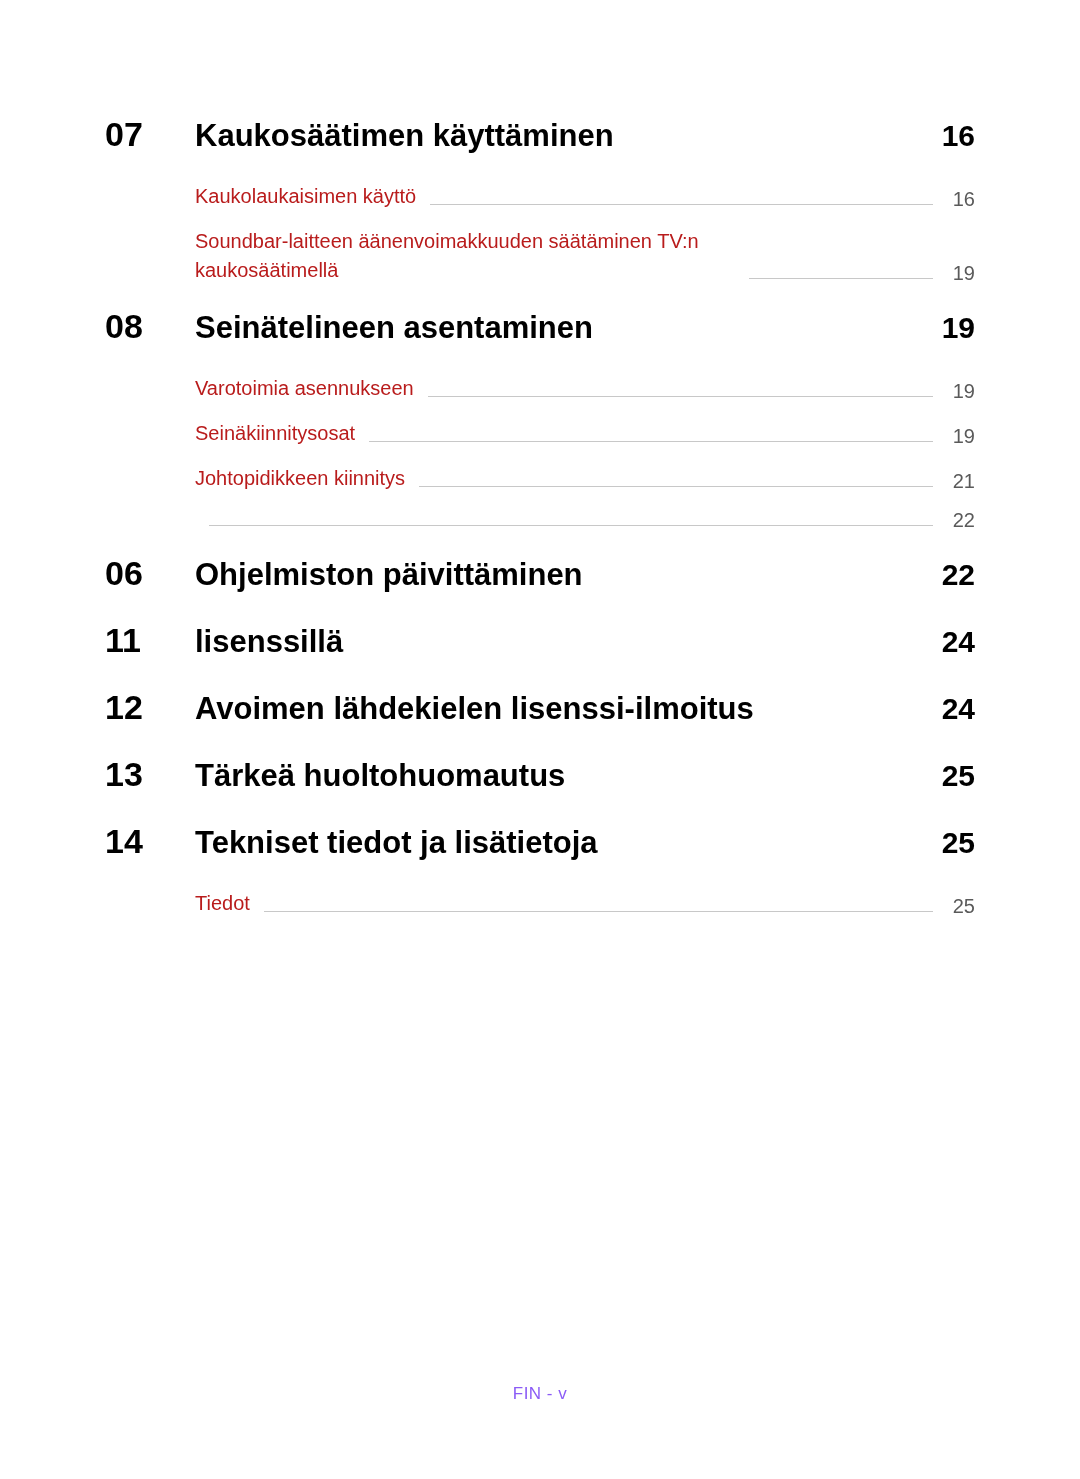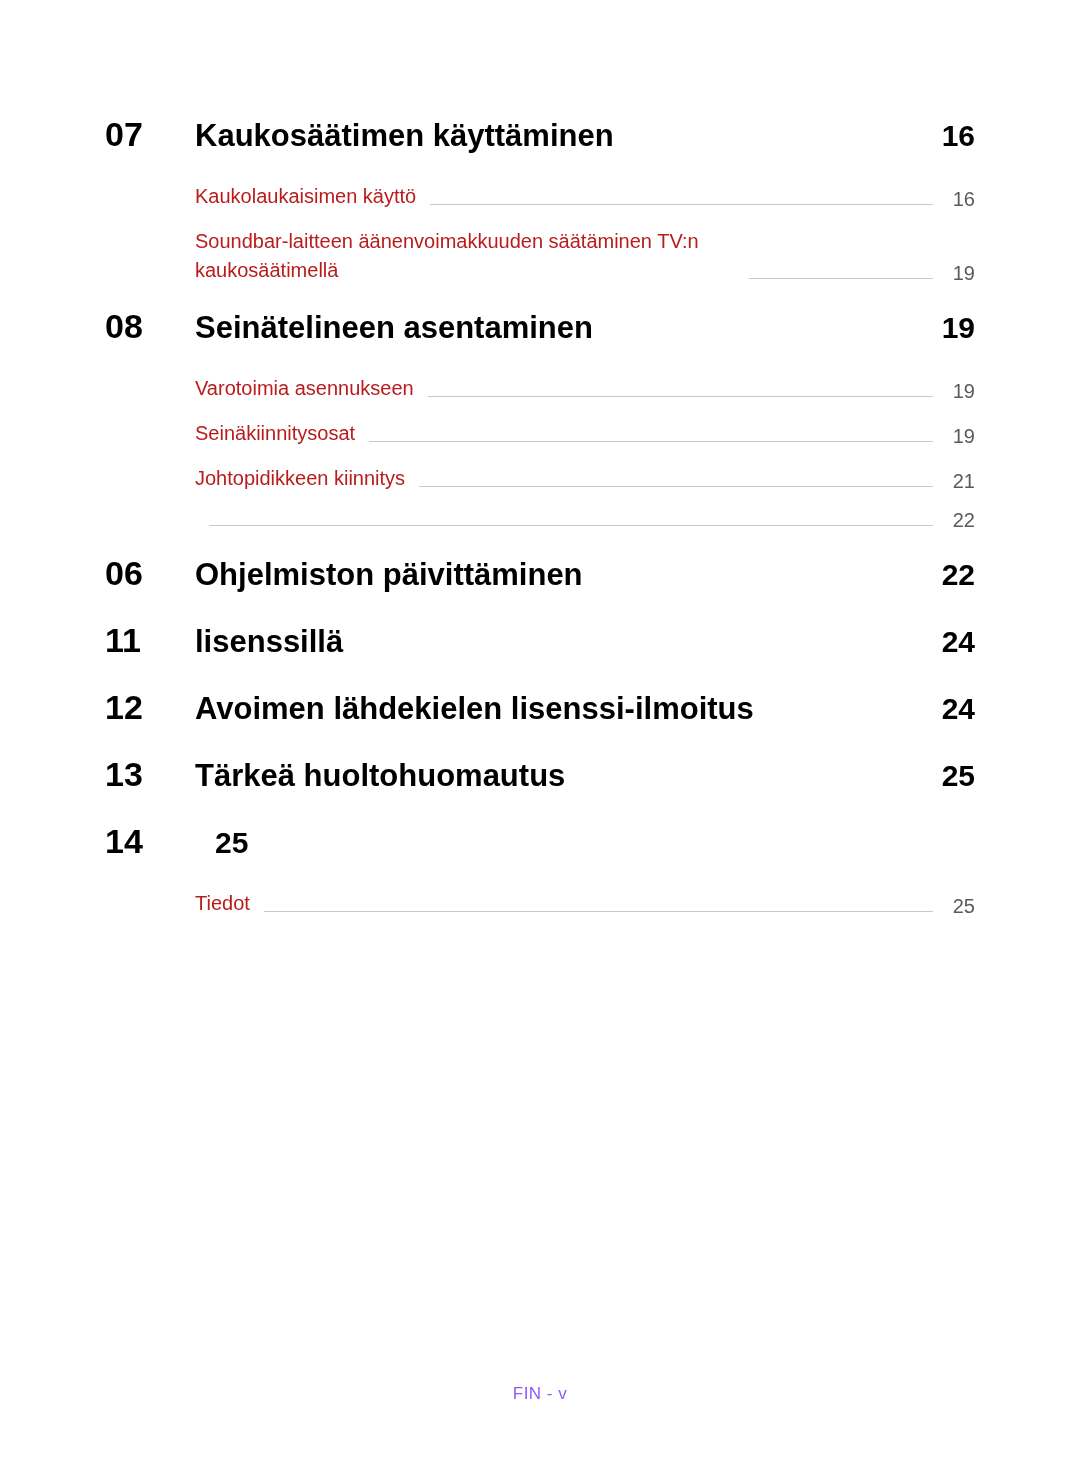--- a/index.html
+++ b/index.html
@@ -165,20 +165,21 @@
     <div class="toc-heading-row">
       <div class="toc-number">13</div>
       <div class="toc-heading-title">Tärkeä huoltohuomautus</div>
       <div class="toc-heading-page">25</div>
     </div>
   </div>
 
   <div class="toc-section">
     <div class="toc-heading-row">
       <div class="toc-number">14</div>
+      <div class="toc-heading-title">Tekniset tiedot ja lisätietoja</div>
       <div class="toc-heading-page">25</div>
     </div>
     <div class="toc-subitem-row">
       <div class="toc-subitem-title">Tiedot</div>
       <div class="toc-leader"></div>
       <div class="toc-subitem-page">25</div>
     </div>
   </div>
 
 </div>

